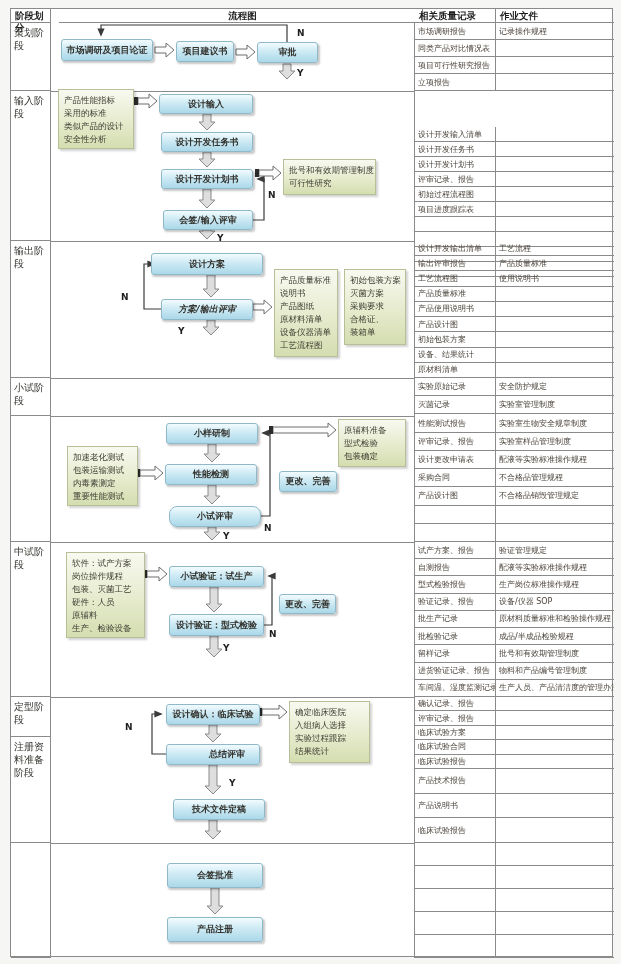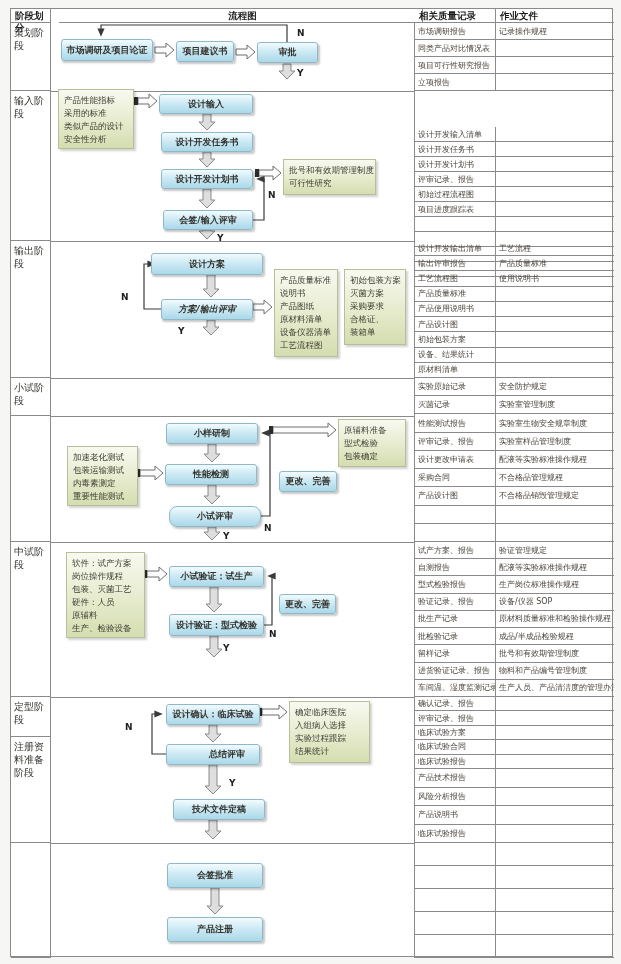--- a/index.html
+++ b/index.html
@@ -269,24 +269,20 @@
           <div class="cd"></div>
         </div>
       </div>
     <div class="grp" style="top:760px;height:74px;">
 
     <div class="rrow">
           <div class="cr">产品技术报告</div>
           <div class="cd"></div>
         </div>
         <div class="rrow">
-          <div class="cr">风险分析报告</div>
-          <div class="cd"></div>
-        </div>
-        <div class="rrow">
           <div class="cr">产品说明书</div>
           <div class="cd"></div>
         </div>
         <div class="rrow">
           <div class="cr">临床试验报告</div>
           <div class="cd"></div>
         </div>
       </div>
     <div class="grp" style="top:834px;height:115px;">
 

